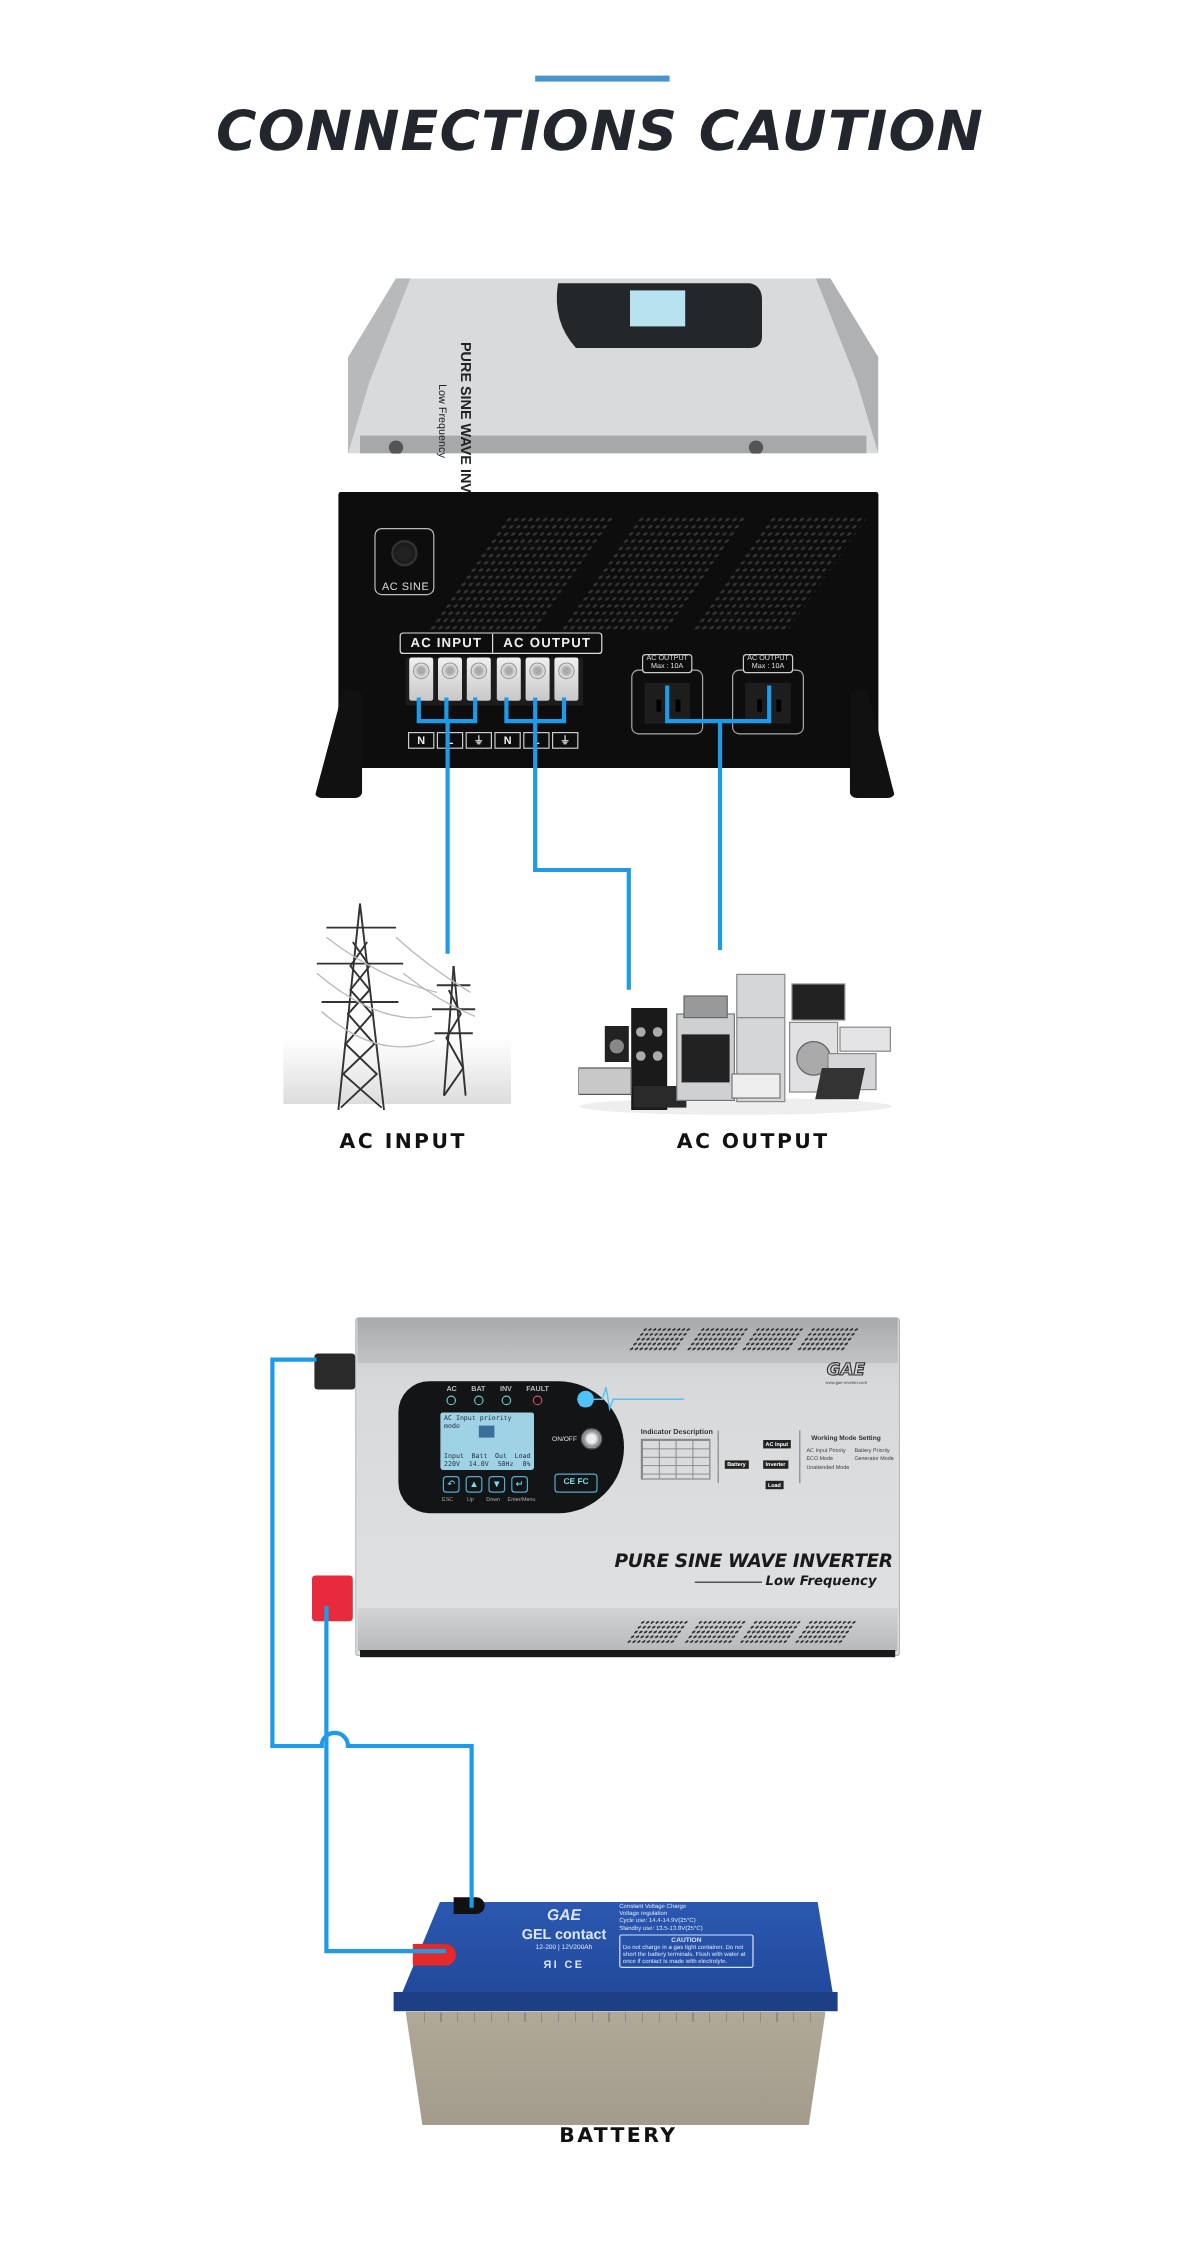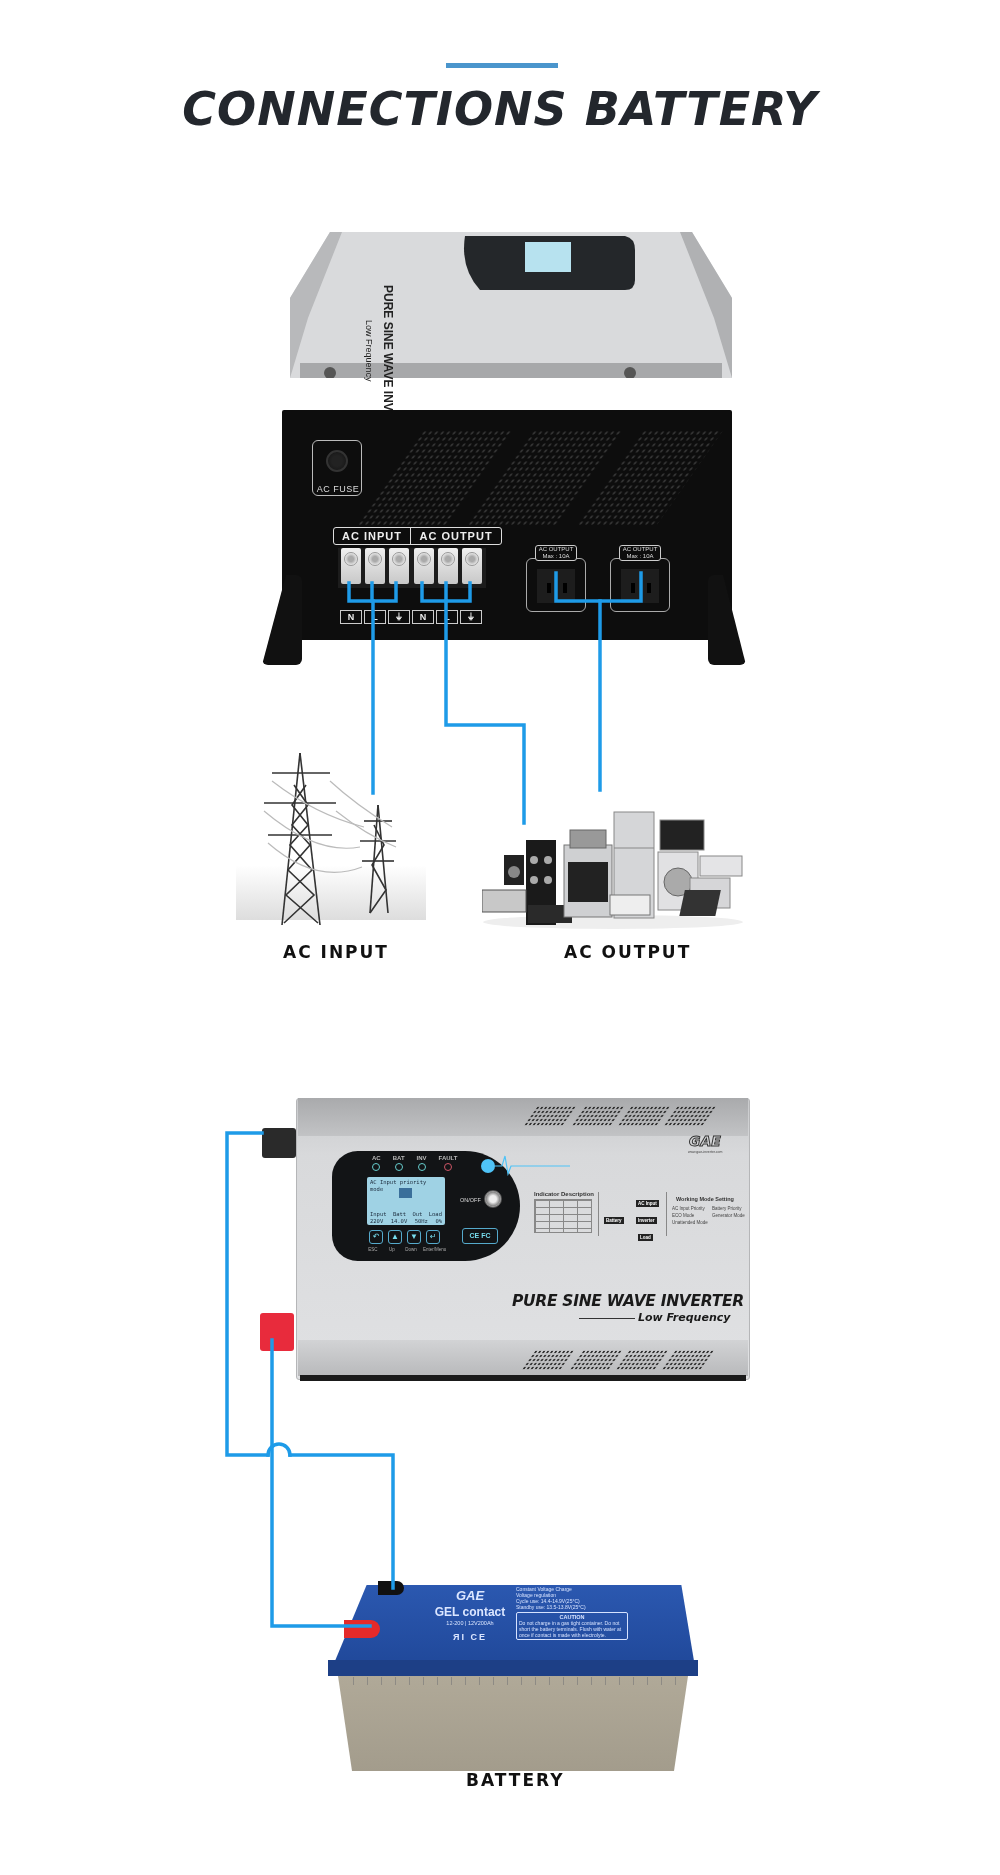--- a/index.html
+++ b/index.html
@@ -126,21 +126,21 @@
   .batt-brand .spec { font-size: 5.5px; margin-top: 1px; }
   .batt-brand .marks { font-size: 9px; font-weight: bold; margin-top: 6px; letter-spacing: 2px; }
   .batt-notes { left: 516px; top: 1586px; width: 112px; color: #d6e2ff; font-size: 5px; line-height: 6px; }
   .batt-notes .caution { border: 1px solid #d6e2ff; padding: 1px 2px; margin-top: 2px; border-radius: 2px; }
   .batt-notes .caution b { display: block; text-align: center; font-size: 5.5px; }
 </style>
 </head>
 <body>
 
 <div class="abs accent-bar"></div>
-<h1 class="abs title">CONNECTIONS BATTERY</h1>
+<h1 class="abs title">CONNECTIONS CAUTION</h1>
 
 <svg class="abs inv1-top" viewBox="0 0 442 150">
   <polygon points="40,4 402,4 442,70 442,150 0,150 0,70" fill="#d9dadc"></polygon>
   <polygon points="0,70 40,4 52,4 18,90 0,150" fill="#b8b9bb"></polygon>
   <polygon points="442,70 402,4 390,4 424,90 442,150" fill="#b0b1b3"></polygon>
   <rect x="10" y="135" width="422" height="15" fill="#a7a8aa"></rect>
   <path d="M 175 8 L 335 8 Q 345 10 345 22 L 345 52 Q 345 62 335 62 L 190 62 Q 170 40 175 8 Z" fill="#24272a"></path>
   <rect x="235" y="14" width="46" height="30" fill="#b7e2ef"></rect>
   <circle cx="40" cy="145" r="6" fill="#555"></circle>
   <circle cx="340" cy="145" r="6" fill="#555"></circle>
@@ -150,21 +150,21 @@
 
 <div class="abs inv1-back"></div>
 <div class="abs inv1-foot-l"></div>
 <div class="abs inv1-foot-r"></div>
 <div class="abs vent vent1"></div>
 <div class="abs vent vent2"></div>
 <div class="abs vent vent3"></div>
 
 <div class="abs fuse-box"></div>
 <div class="abs fuse-knob"></div>
-<div class="abs fuse-label">AC FUSE</div>
+<div class="abs fuse-label">AC SINE</div>
 
 <div class="abs term-header">
   <span>AC  INPUT</span>
   <span class="sep"></span>
   <span>AC  OUTPUT</span>
 </div>
 <div class="abs terminal-block"></div>
 <div class="abs term" style="left:341px">
     <span class="screw"></span>
   </div>

